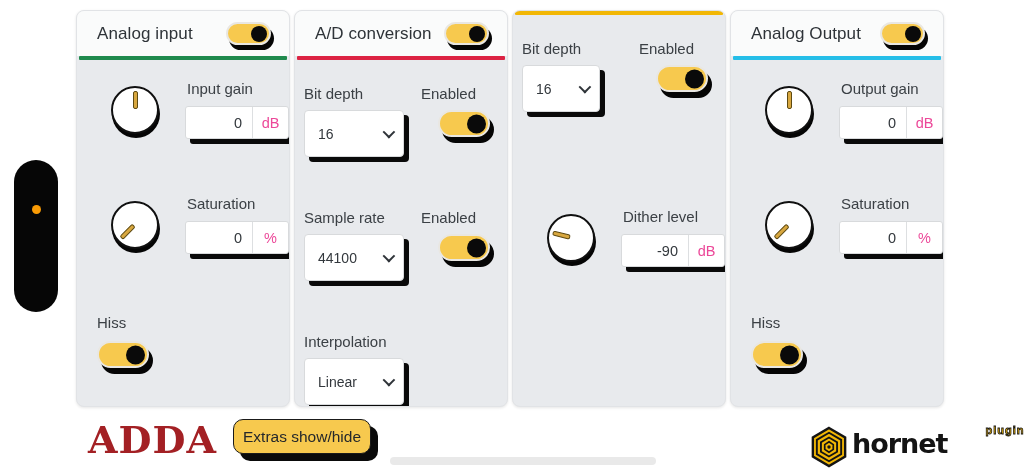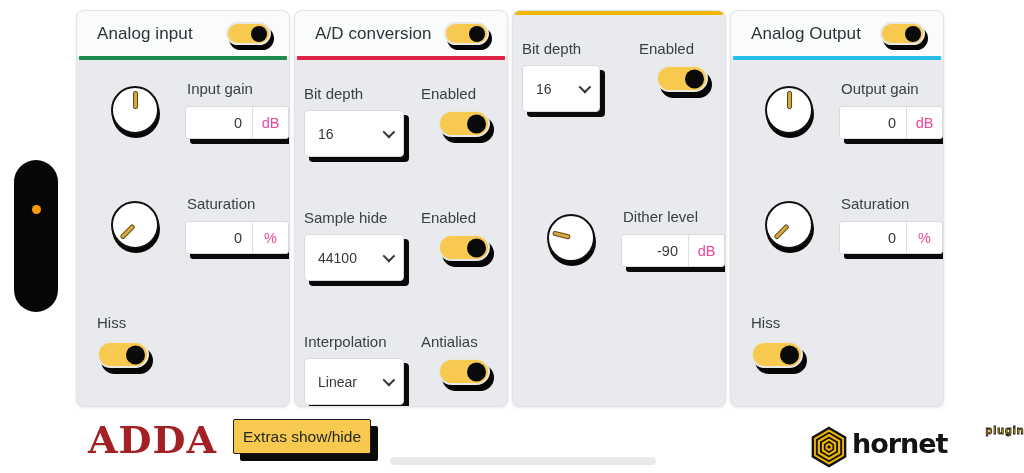--- a/index.html
+++ b/index.html
@@ -58,21 +58,21 @@
   .st-row .col-left { width:117px; }
   .st-row .col .ctl-label { margin-bottom:8px; }
   .st-row .col-right .ctl-label { margin-left:0; }
   .st-row .col-right .toggle { margin-left:17px; }
   .st-gap1 { padding-top:25px; }
   .st-gap2 { margin-top:52px; }
   .dither-row { margin-top:96px; }
 
   
   .adda-logo { position:absolute; left:88px; top:421px; font-family:"DejaVu Serif","Liberation Serif",serif; font-weight:bold; font-size:38px; line-height:1; color:#A32024; letter-spacing:1px; }
-  .extras-btn { position:absolute; left:233px; top:419px; width:138px; height:35px; background:#F7C94E; border:1px solid #1A1A1A; border-radius:2px; box-shadow:7px 7px 0 #0A0A0A; display:flex; align-items:center; justify-content:center; font-size:15.5px; color:#25282B; cursor:pointer; }
+  .extras-btn { position:absolute; left:233px; top:419px; width:138px; height:35px; background:#F7C94E; border:1px solid #1A1A1A; border-radius:10px; box-shadow:7px 7px 0 #0A0A0A; display:flex; align-items:center; justify-content:center; font-size:15.5px; color:#25282B; cursor:pointer; }
   .scroll-thumb { position:absolute; left:390px; top:457px; width:266px; height:8px; background:#E9E9E9; border-radius:4px; cursor:pointer; }
 
   .hornet-logo { position:absolute; left:810px; top:426px; display:flex; align-items:flex-start; }
   .hornet-text-col { display:flex; flex-direction:row; margin-left:4px; }
   .hornet-name { font-size:27px; font-weight:bold; color:#141414; letter-spacing:-1px; line-height:1; margin-top:4px; font-family:"DejaVu Sans","Liberation Sans",sans-serif; }
   .hornet-sub { font-size:11px; font-weight:bold; color:#F2B705; -webkit-text-stroke:0.8px #141414; letter-spacing:1px; margin-top:-1px; margin-left:2px; line-height:1;padding-left:36px; }
 </style>
 </head>
 <body>
 
@@ -141,42 +141,38 @@
               <span class="chevron"></span>
             </span>
           </div>
           <div class="col col-right">
             <span class="ctl-label">Enabled</span>
             <span class="toggle"></span>
           </div>
         </div>
         <div class="st-row st-gap2">
           <div class="col col-left">
-            <span class="ctl-label">Sample hide</span>
+            <span class="ctl-label">Sample rate</span>
             <span class="select">
               <span>44100</span>
               <span class="chevron"></span>
             </span>
           </div>
           <div class="col col-right">
             <span class="ctl-label">Enabled</span>
             <span class="toggle"></span>
           </div>
         </div>
         <div class="st-row st-gap2">
           <div class="col col-left">
             <span class="ctl-label">Interpolation</span>
             <span class="select">
               <span>Linear</span>
               <span class="chevron"></span>
             </span>
-          </div>
-          <div class="col col-right">
-            <span class="ctl-label">Antialias</span>
-            <span class="toggle"></span>
           </div>
         </div>
       </div>
     </section>
 
     <section class="panel">
       <div class="accent" style="background: rgb(242, 183, 5);"></div>
       <div class="panel-body">
         <div class="st-row st-gap1">
           <div class="col col-left">

